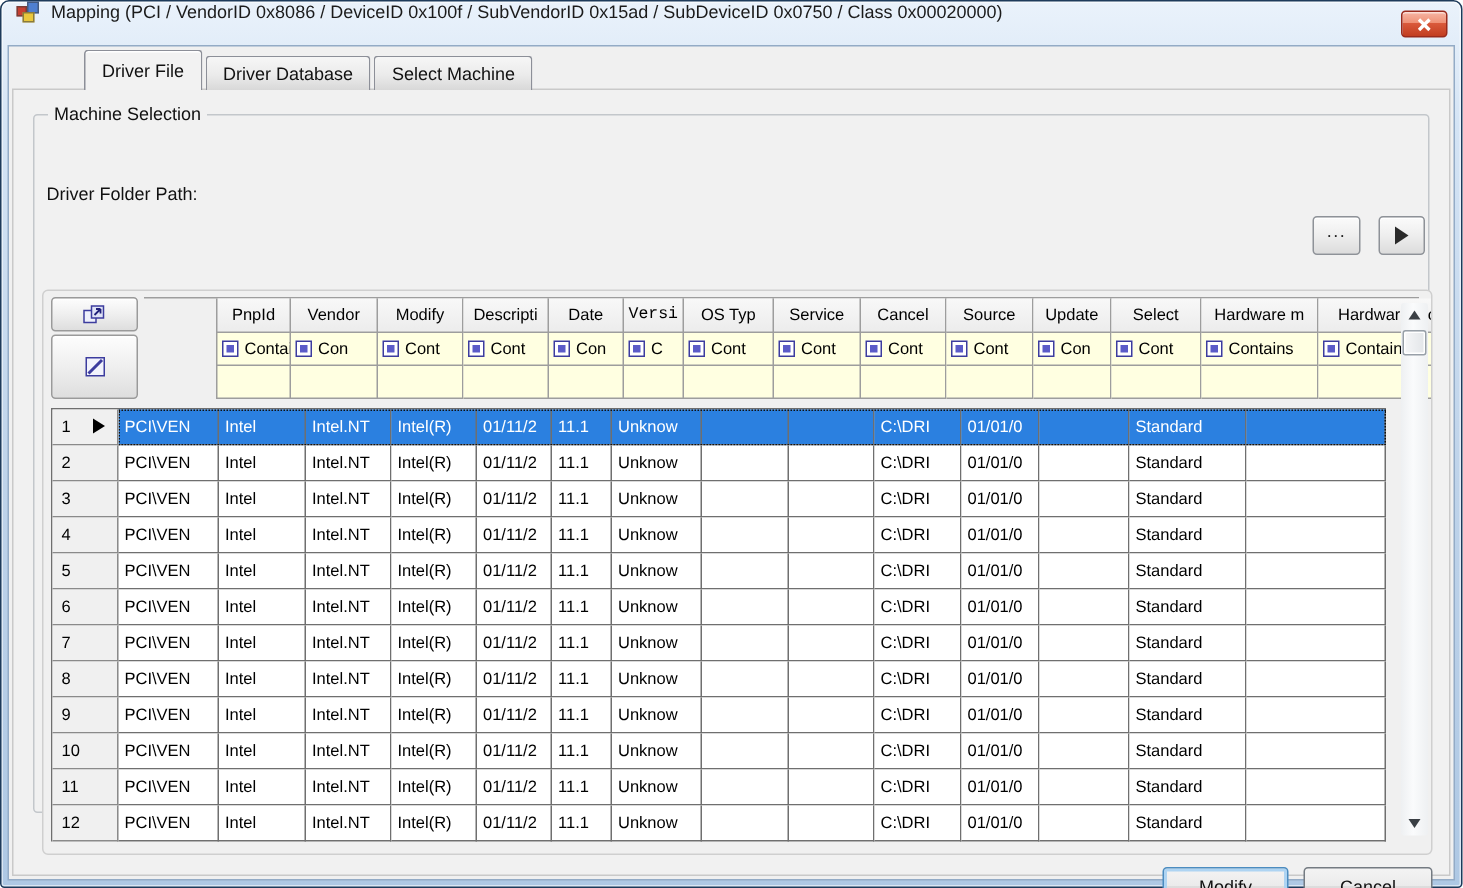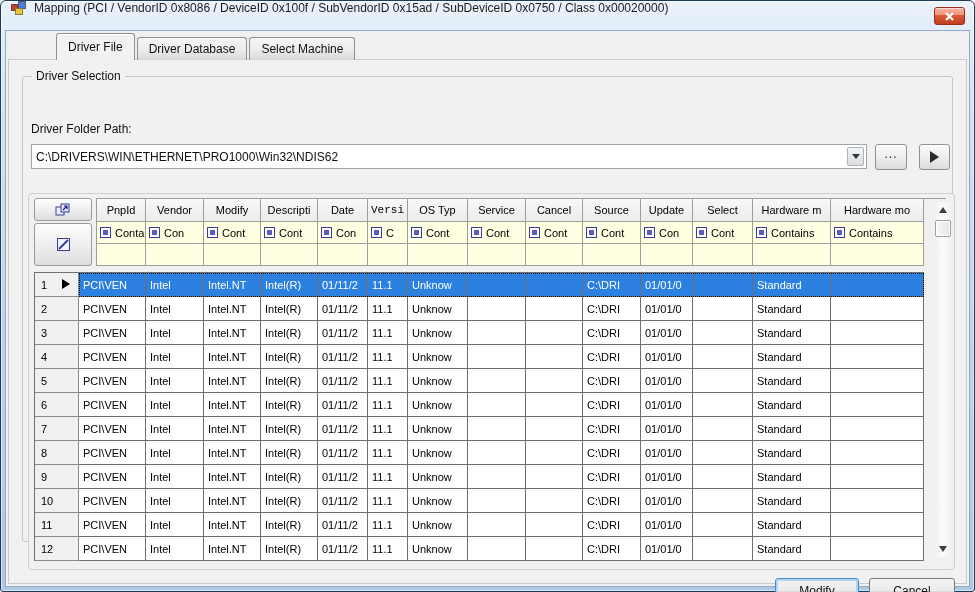--- a/index.html
+++ b/index.html
@@ -57,21 +57,21 @@
 
   .corner-btn { position:absolute; left:0; width:58px; border:1px solid #9a9a9a; border-radius:3px;
     background:linear-gradient(180deg,#fdfdfd 0%,#efefef 50%,#dedede 100%); box-shadow:inset 0 1px 0 #fff;
     display:flex; align-items:center; justify-content:center; }
   .corner-btn.b1 { top:0; height:23px; }
   .corner-btn.b2 { top:25px; height:43px; }
 
   .hrow { display:flex; margin-left:62px; height:24px; border-top:1px solid #9d9d9d; }
   .hcell { height:23px; background:linear-gradient(180deg,#f8f8f8,#ececec); border-right:1px solid #9d9d9d; border-bottom:1px solid #9d9d9d;
     border-left:none; font-size:11px; color:#000; display:flex; align-items:center; justify-content:center; overflow:hidden; white-space:nowrap; }
-  .hcell:first-child, .fcell:first-child { border-left:1px solid #9d9d9d; }
+  .hcell:first-child, .fcell:first-child { border-left:1px solid #9d9d9d;margin-left:48px; }
   .frow { display:flex; margin-left:62px; height:22px; }
   .fcell { height:22px; background:#ffffe1; border-right:1px solid #9d9d9d; border-bottom:1px solid #9d9d9d;
     font-size:11px; color:#000; display:flex; align-items:center; padding-left:3px; overflow:hidden; white-space:nowrap; }
   .ficon { flex:0 0 11px; width:11px; height:11px; border:1px solid #3c3c9e; background:#fff; margin-right:4px; position:relative; }
   .ficon::after { content:""; position:absolute; left:2px; top:2px; width:5px; height:5px; background:#5b5bc8; }
 
   .gap { height:6px; }
 
   .databody { width:890px; border-top:1px solid #6f6f6f; border-left:1px solid #6f6f6f; }
   .drow { display:flex; height:24px; }
@@ -121,31 +121,25 @@
 
   <div class="client">
     <div class="tabs">
       <div class="tab active">Driver File</div>
       <div class="tab">Driver Database</div>
       <div class="tab">Select Machine</div>
     </div>
 
     <div class="tabpage">
       <div class="groupbox">
-        <span class="groupbox-label">Driver Selection</span>
+        <span class="groupbox-label">Machine Selection</span>
       </div>
 
       <div class="field-label">Driver Folder Path:</div>
 
-      <div class="combo">
-        <input type="text" value="C:\DRIVERS\WIN\ETHERNET\PRO1000\Win32\NDIS62" style="">
-        <span class="combo-drop">
-          <span class="arrow-down"></span>
-        </span>
-      </div>
       <div class="mini-btn btn-browse">...</div>
       <div class="mini-btn btn-run">
         <span class="play-tri"></span>
       </div>
 
       <div class="grid-box">
         <div class="grid-inner">
           <div class="corner-btn b1">
             <svg width="16" height="13" viewBox="0 0 16 13">
               <rect x="1" y="4" width="8" height="8" fill="#eef0fb" stroke="#3c3c9e"></rect>

